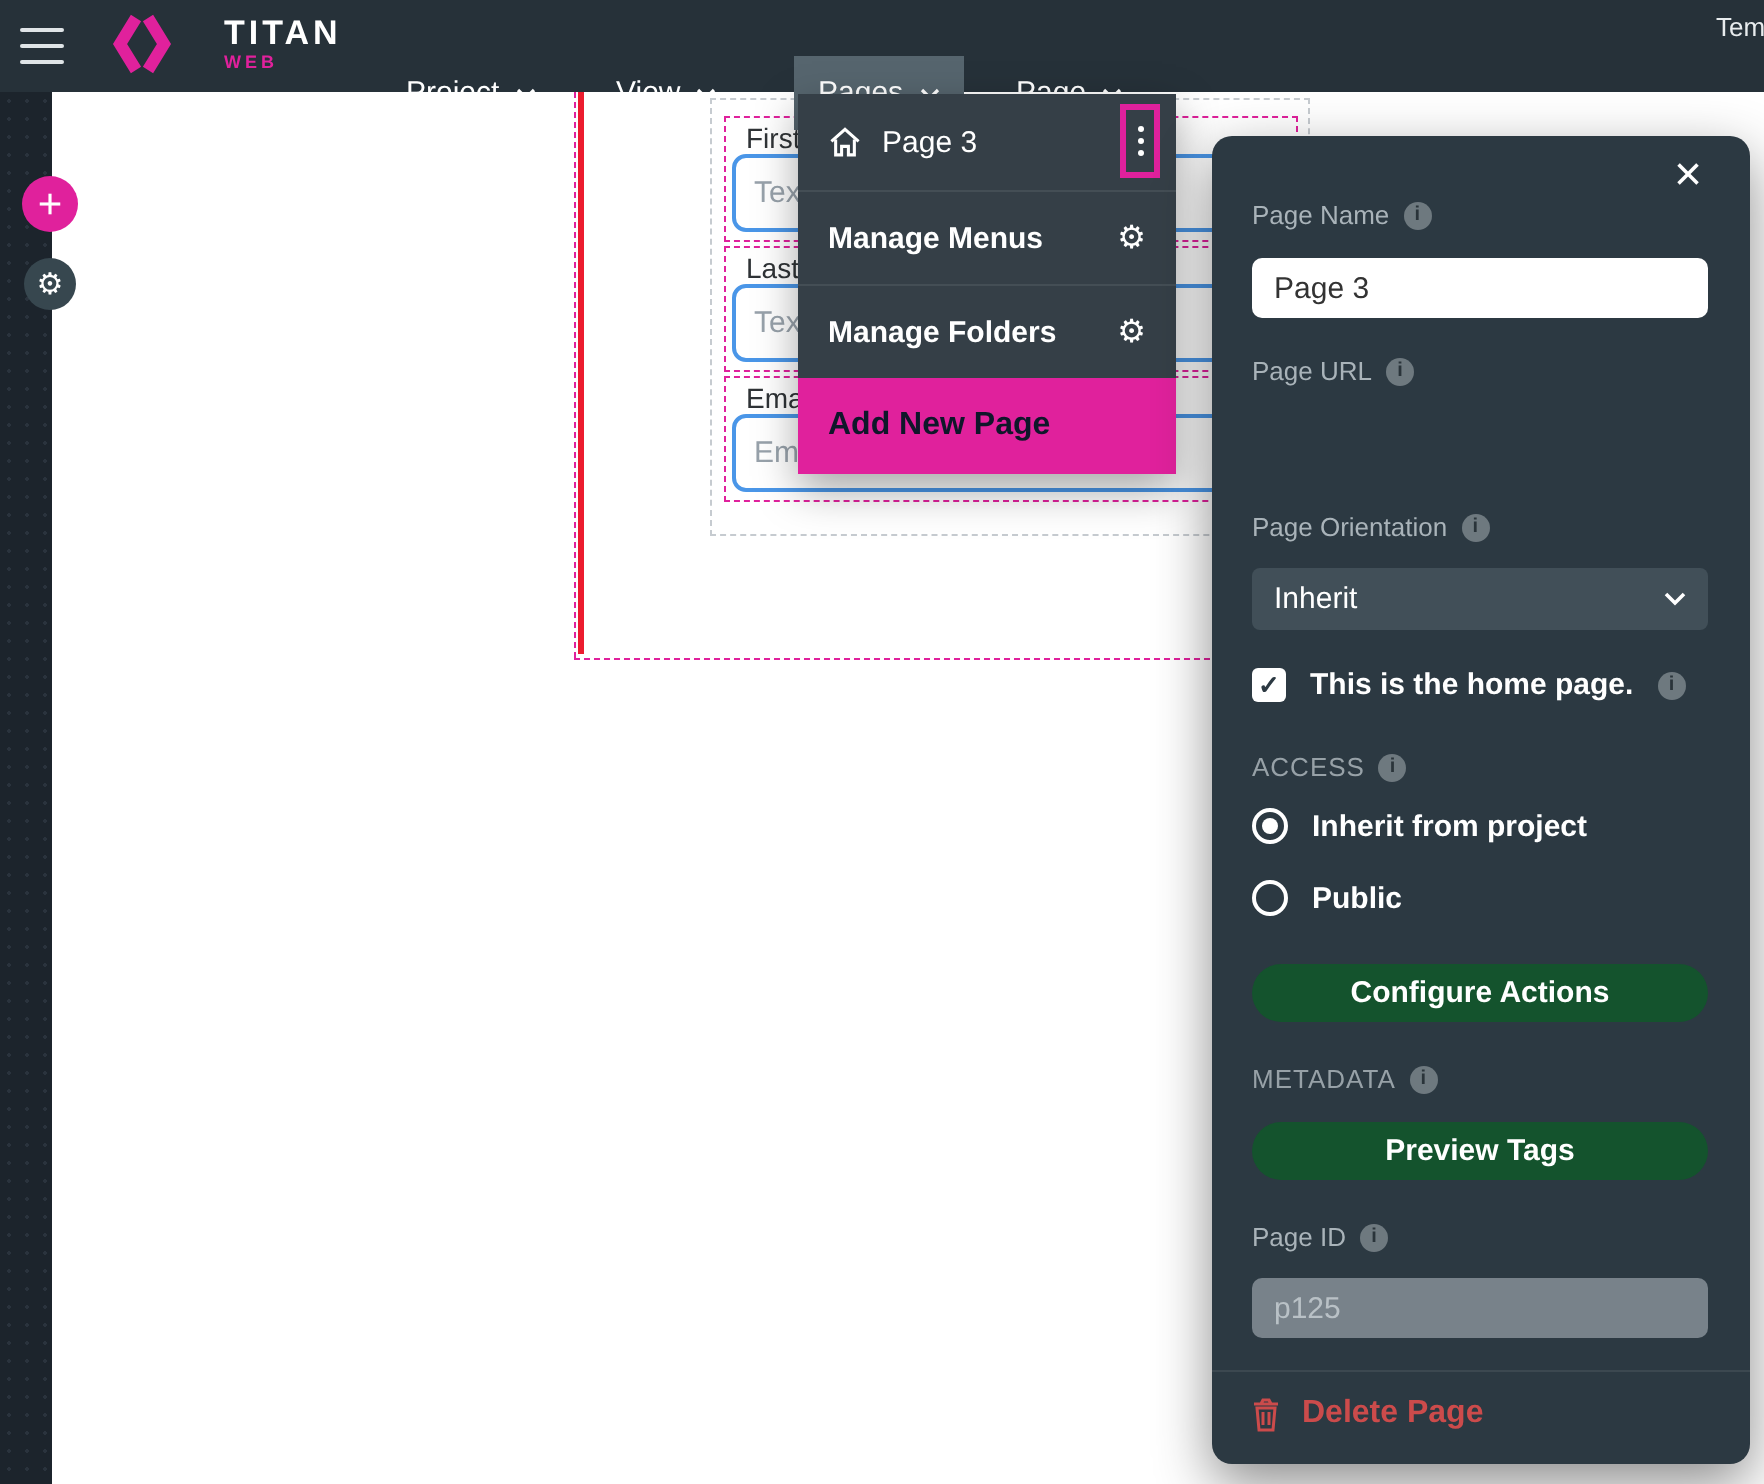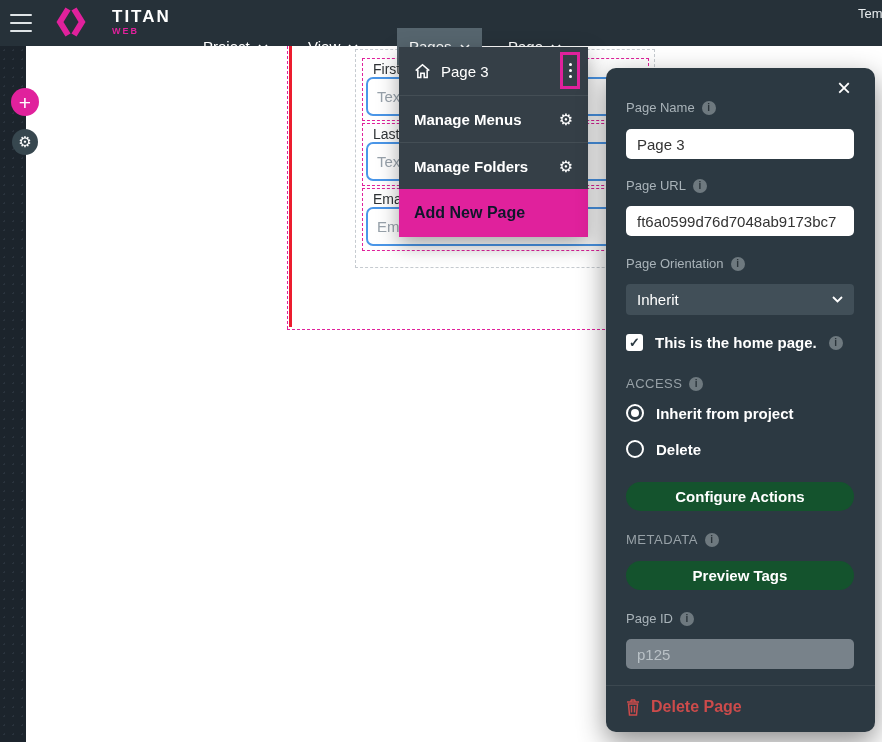--- a/index.html
+++ b/index.html
@@ -204,21 +204,20 @@
     <div class="p-label" style="top:32px">
       <span>Page Name</span>
       <i class="info">i</i>
     </div>
     <input class="p-input" style="top: 61px;" value="Page 3">
 
     <div class="p-label" style="top:110px">
       <span>Page URL</span>
       <i class="info">i</i>
     </div>
-    <input class="p-input" style="top: 138px;" value="ft6a0599d76d7048ab9173bc7">
 
     <div class="p-label" style="top:188px">
       <span>Page Orientation</span>
       <i class="info">i</i>
     </div>
     <div class="p-select" style="top:216px">
       <span>Inherit</span>
       <svg width="11" height="7" viewBox="0 0 11 7">
           <path d="M1 1 L5.5 5.5 L10 1" stroke="#fff" stroke-width="1.8" fill="none"></path>
         </svg>
@@ -233,21 +232,21 @@
     <div class="p-section" style="top:308px">
       <span>ACCESS</span>
       <i class="info">i</i>
     </div>
     <div class="radio-row" style="top:336px">
       <span class="radio selected"></span>
       <span>Inherit from project</span>
     </div>
     <div class="radio-row" style="top:372px">
       <span class="radio"></span>
-      <span>Delete</span>
+      <span>Public</span>
     </div>
 
     <button class="p-btn" style="top:414px">Configure Actions</button>
 
     <div class="p-section" style="top:464px">
       <span>METADATA</span>
       <i class="info">i</i>
     </div>
     <button class="p-btn" style="top:493px">Preview Tags</button>
 

